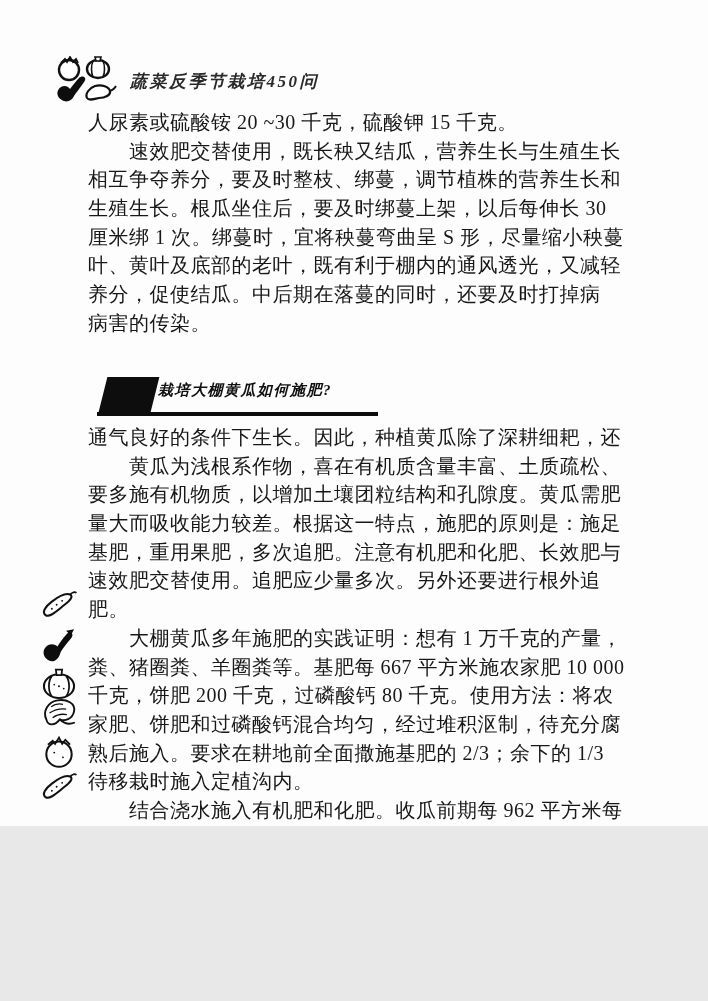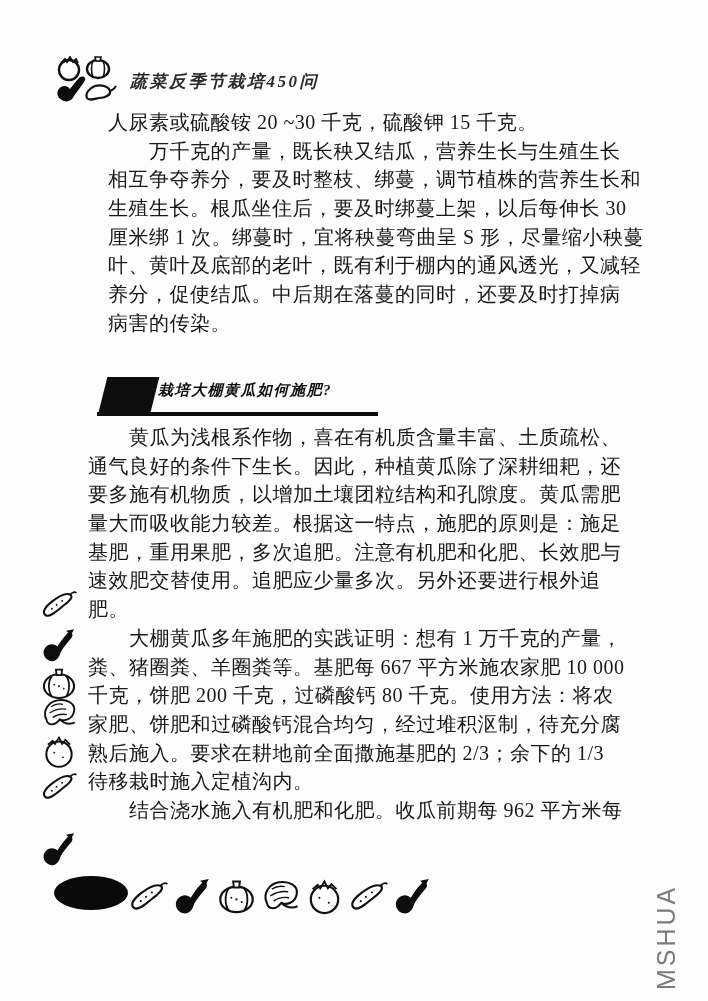--- a/index.html
+++ b/index.html
@@ -1,35 +1,35 @@
 <!DOCTYPE html>
 <html><head>
 <meta charset="utf-8">
 <style>
   html,body{margin:0;padding:0;background:#e8e8e8;}
   .page{
     position:relative;
-    width:708px;height:1001px;
+    width:708px;height:826px;
     background:#fdfdfd;
     overflow:hidden;
     font-family:"Liberation Serif", serif;
     color:#181818;
     text-decoration:underline;
   }
   
   .logo{position:absolute;left:54px;top:56px;width:66px;height:58px;}
   .book-title{
     position:absolute;left:130px;top:70px;
     font-style:italic;font-weight:600;
     font-size:17px;letter-spacing:2.5px;color:#2a2a2a;
     white-space:pre;
   }
   
   .para{position:absolute;left:88px;width:545px;}
-  .para-1{top:108px;margin-left:20px;}
+  .para-1{top:108px;}
   .para-2{top:423px;}
   .text-line{
     white-space:pre;
     font-size:20px;
     line-height:28.7px;
     height:28.7px;
     letter-spacing:0.5px;
     color:#181818;
   }
   
@@ -129,36 +129,36 @@
 
   <span class="veg-icon logo">
     <svg>
         <use href="#vegetables-logo"></use>
       </svg>
   </span>
   <div class="book-title">蔬菜反季节栽培450问</div>
 
   <div class="para para-1">
       <div class="text-line">人尿素或硫酸铵 20 ~30 千克，硫酸钾 15 千克。</div>
-      <div class="text-line">　　万千克的产量，既长秧又结瓜，营养生长与生殖生长</div>
+      <div class="text-line">　　速效肥交替使用，既长秧又结瓜，营养生长与生殖生长</div>
       <div class="text-line">相互争夺养分，要及时整枝、绑蔓，调节植株的营养生长和</div>
       <div class="text-line">生殖生长。根瓜坐住后，要及时绑蔓上架，以后每伸长 30</div>
       <div class="text-line">厘米绑 1 次。绑蔓时，宜将秧蔓弯曲呈 S 形，尽量缩小秧蔓</div>
       <div class="text-line">叶、黄叶及底部的老叶，既有利于棚内的通风透光，又减轻</div>
       <div class="text-line">养分，促使结瓜。中后期在落蔓的同时，还要及时打掉病</div>
       <div class="text-line">病害的传染。</div>
     </div>
 
   <div class="q-box"></div>
   <div class="q-heading">栽培大棚黄瓜如何施肥?</div>
   <div class="q-underline"></div>
 
   <div class="para para-2">
+      <div class="text-line">通气良好的条件下生长。因此，种植黄瓜除了深耕细耙，还</div>
       <div class="text-line">　　黄瓜为浅根系作物，喜在有机质含量丰富、土质疏松、</div>
-      <div class="text-line">通气良好的条件下生长。因此，种植黄瓜除了深耕细耙，还</div>
       <div class="text-line">要多施有机物质，以增加土壤团粒结构和孔隙度。黄瓜需肥</div>
       <div class="text-line">量大而吸收能力较差。根据这一特点，施肥的原则是：施足</div>
       <div class="text-line">基肥，重用果肥，多次追肥。注意有机肥和化肥、长效肥与</div>
       <div class="text-line">速效肥交替使用。追肥应少量多次。另外还要进行根外追</div>
       <div class="text-line">肥。</div>
       <div class="text-line">　　大棚黄瓜多年施肥的实践证明：想有 1 万千克的产量，</div>
       <div class="text-line">粪、猪圈粪、羊圈粪等。基肥每 667 平方米施农家肥 10 000</div>
       <div class="text-line">千克，饼肥 200 千克，过磷酸钙 80 千克。使用方法：将农</div>
       <div class="text-line">家肥、饼肥和过磷酸钙混合均匀，经过堆积沤制，待充分腐</div>
       <div class="text-line">熟后施入。要求在耕地前全面撒施基肥的 2/3；余下的 1/3</div>

